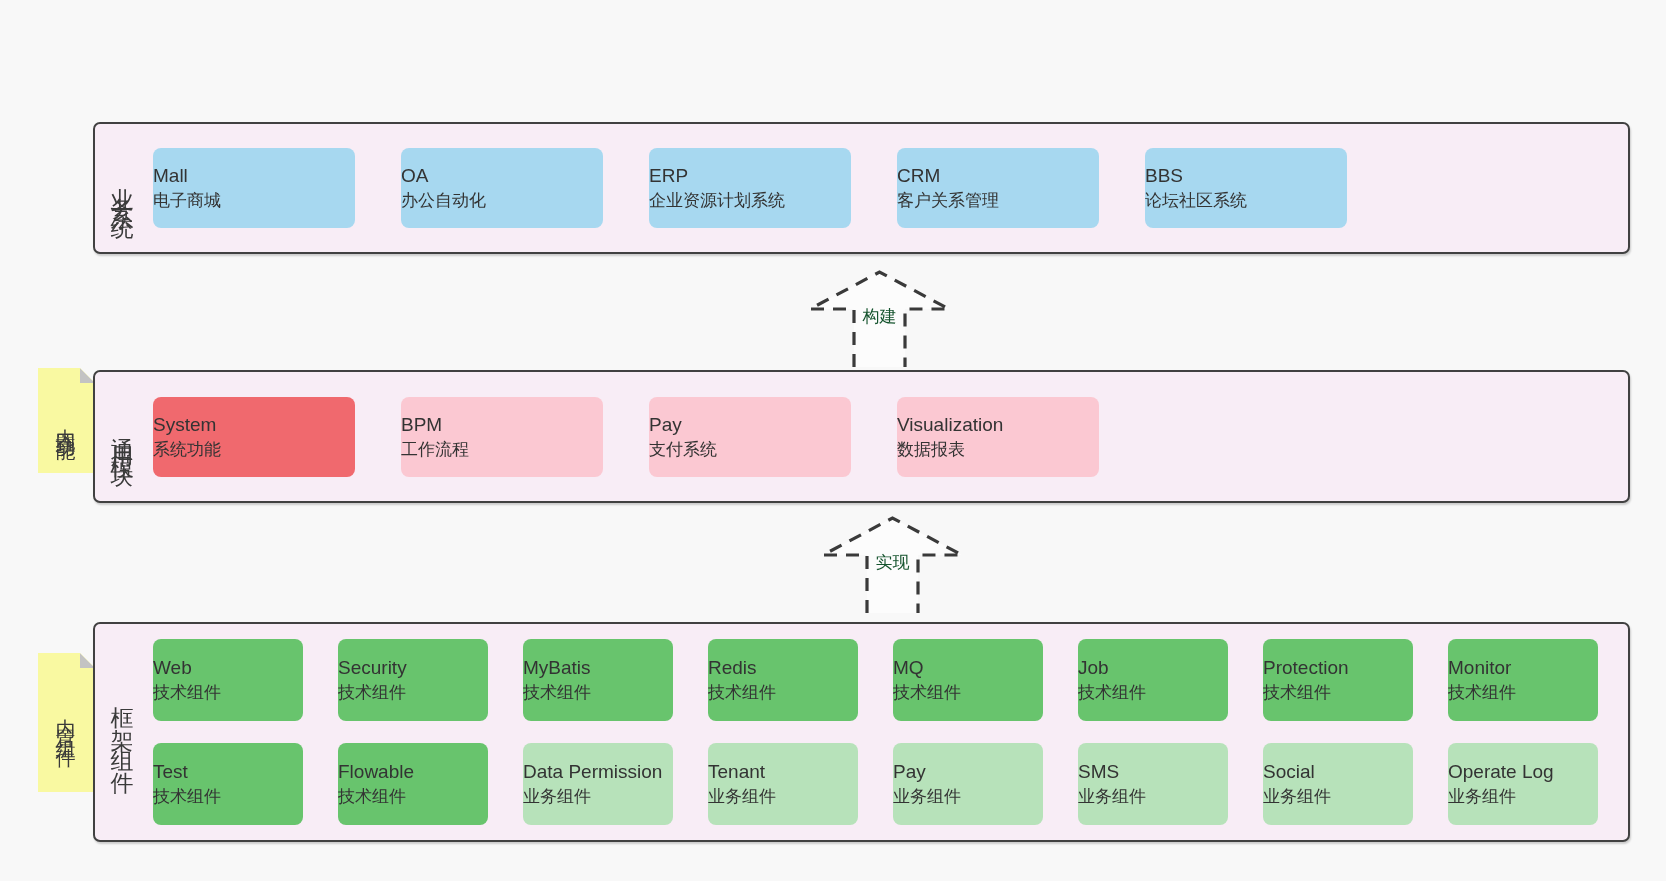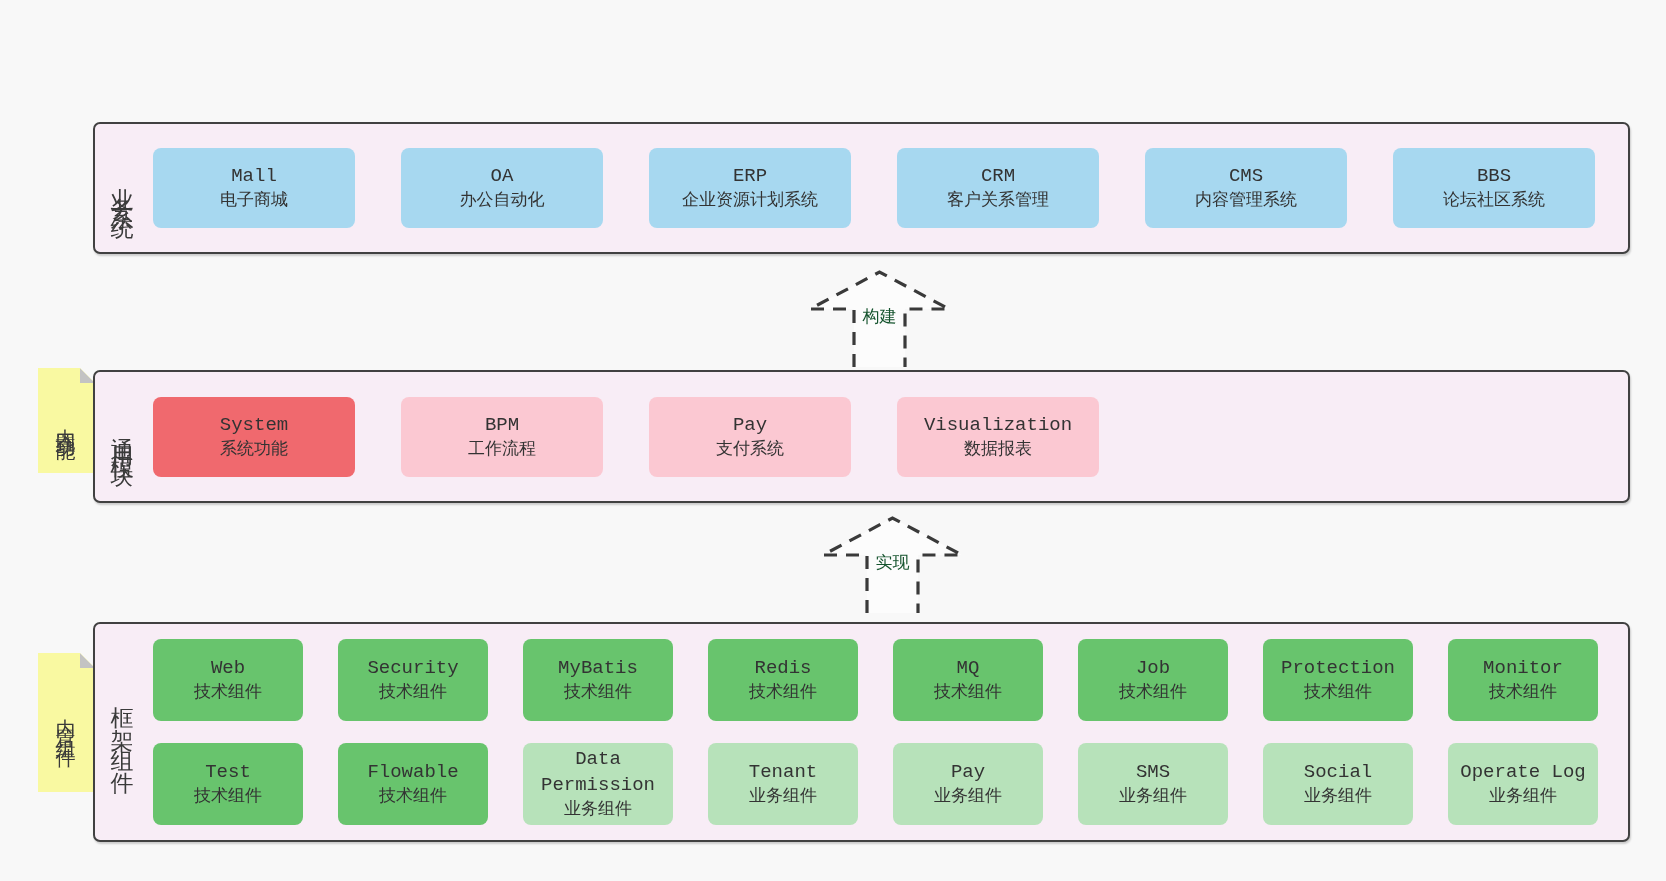--- a/index.html
+++ b/index.html
@@ -30,22 +30,22 @@
     font-size:23px;letter-spacing:9px;color:#3a3a3a;white-space:nowrap;
   }
   #sec-framework .v-label{letter-spacing:22px}
 
   .box-row{display:flex;gap:46px;margin-left:58px}
   .rows{display:flex;flex-direction:column;gap:22px;margin-left:58px}
   .rows .box-row{margin-left:0;gap:35px}
 
   .box{
     width:202px;height:80px;border-radius:8px;
-    display:flex;flex-direction:column;align-items:center;justify-content:center;
-    text-align:center;line-height:1.38;color:var(--text,#333);font-family:Liberation Mono, monospace;
+    display:flex;flex-direction:column;align-items:flex-start;justify-content:center;
+    text-align:center;line-height:1.38;color:var(--text,#333);
   }
   #sec-framework .box{width:150px;height:82px}
   .box-name{font-size:19px}
   .box-desc{font-size:17px}
   .box.blue{background:var(--blue,#a7d8f0)}
   .box.red{background:var(--red,#f0696e)}
   .box.pink{background:var(--pink,#fbc8d2)}
   .box.green{background:var(--green,#68c46d)}
   .box.lgreen{background:var(--lgreen,#b7e2ba)}
 
@@ -98,24 +98,20 @@
         </div>
         <div class="box blue">
           <span class="box-name">ERP</span>
           <span class="box-desc">企业资源计划系统</span>
         </div>
         <div class="box blue">
           <span class="box-name">CRM</span>
           <span class="box-desc">客户关系管理</span>
         </div>
         <div class="box blue">
-          <span class="box-name">CMS</span>
-          <span class="box-desc">内容管理系统</span>
-        </div>
-        <div class="box blue">
           <span class="box-name">BBS</span>
           <span class="box-desc">论坛社区系统</span>
         </div>
       </div>
   </section>
 
   <div class="arrow" id="arrow-1">
     <svg viewBox="0 0 145 100">
       <path d="M47,99 L47,41 L3,41 L72.5,4 L142,41 L98,41 L98,99" fill="#fcfcfc" stroke="#3a3a3a" stroke-width="3.2" stroke-dasharray="13 9" stroke-linejoin="miter"></path>
     </svg>

